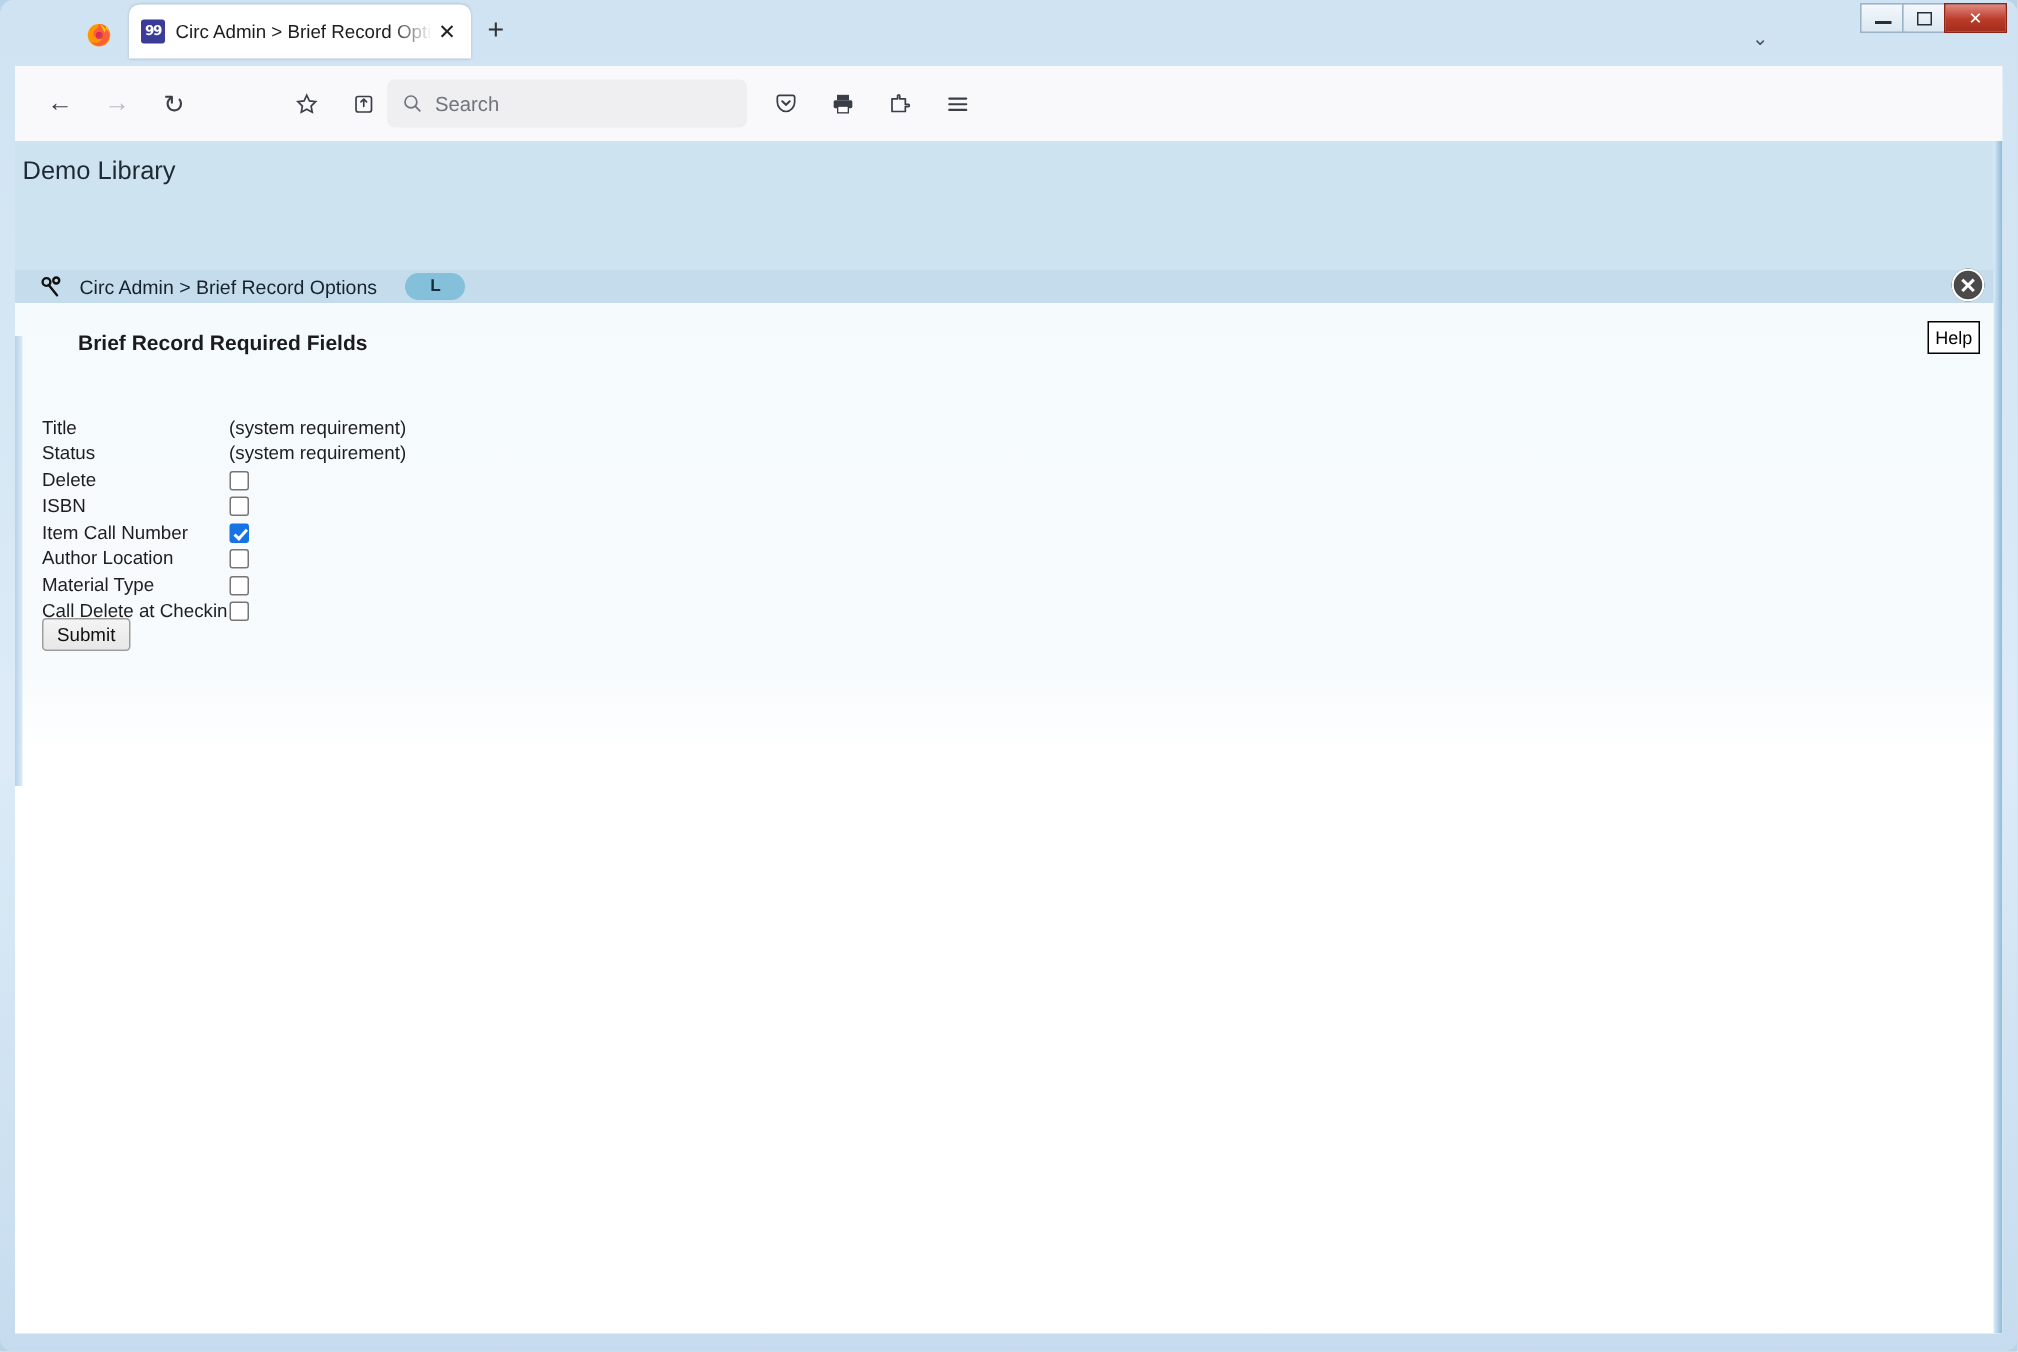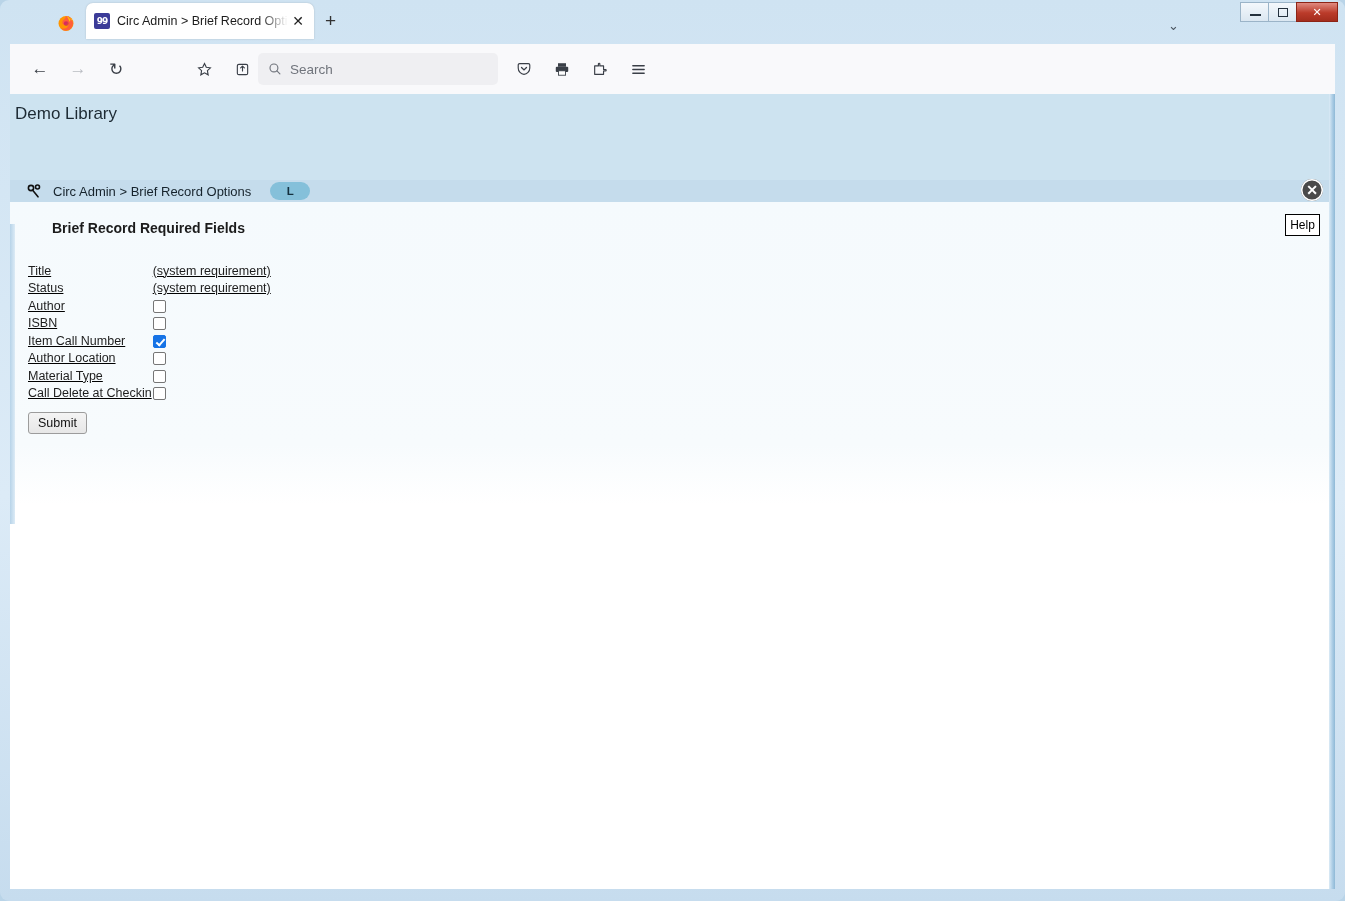--- a/index.html
+++ b/index.html
@@ -231,23 +231,22 @@
   }
   #help-btn {
     position:absolute; right: 15px; top: 12px;
     width: 35px; height: 22px; border: 1.5px solid #000; background:#fff;
     font-size: 12px; color:#000;
     display:flex; align-items:center; justify-content:center;
   }
 
   
   #form-table {
-    position:absolute; left: 18px; top: 60px;
+    position:absolute; left: 18px; top: 74px;
     border-collapse: collapse;
-    text-decoration: underline;
   }
   #form-table td { padding: 0; vertical-align: middle; font-size:12.5px; color:#1e1e1e; height:17.5px; }
   #form-table td.lbl { padding-right: 6px; white-space:nowrap; }
   #form-table td.val { padding-left: 1px; white-space:nowrap; }
   .sysreq { color:#1e1e1e; }
   .cbx {
     -webkit-appearance:none; appearance:none;
     width: 13px; height: 13px; margin: 0;
     border: 1px solid #767676; background:#fff; border-radius:2px;
     display:inline-block; vertical-align: middle;
@@ -473,21 +472,21 @@
         <tbody>
           <tr>
             <td class="lbl">Title</td>
             <td class="val sysreq">(system requirement)</td>
           </tr>
           <tr>
             <td class="lbl">Status</td>
             <td class="val sysreq">(system requirement)</td>
           </tr>
           <tr>
-            <td class="lbl">Author</td>
+            <td class="lbl">Delete</td>
             <td class="val"><input class="cbx" type="checkbox" style=""></td>
           </tr>
           <tr>
             <td class="lbl">ISBN</td>
             <td class="val"><input class="cbx" type="checkbox" style=""></td>
           </tr>
           <tr>
             <td class="lbl">Item Call Number</td>
             <td class="val"><input class="cbx" type="checkbox" checked="" style=""></td>
           </tr>

